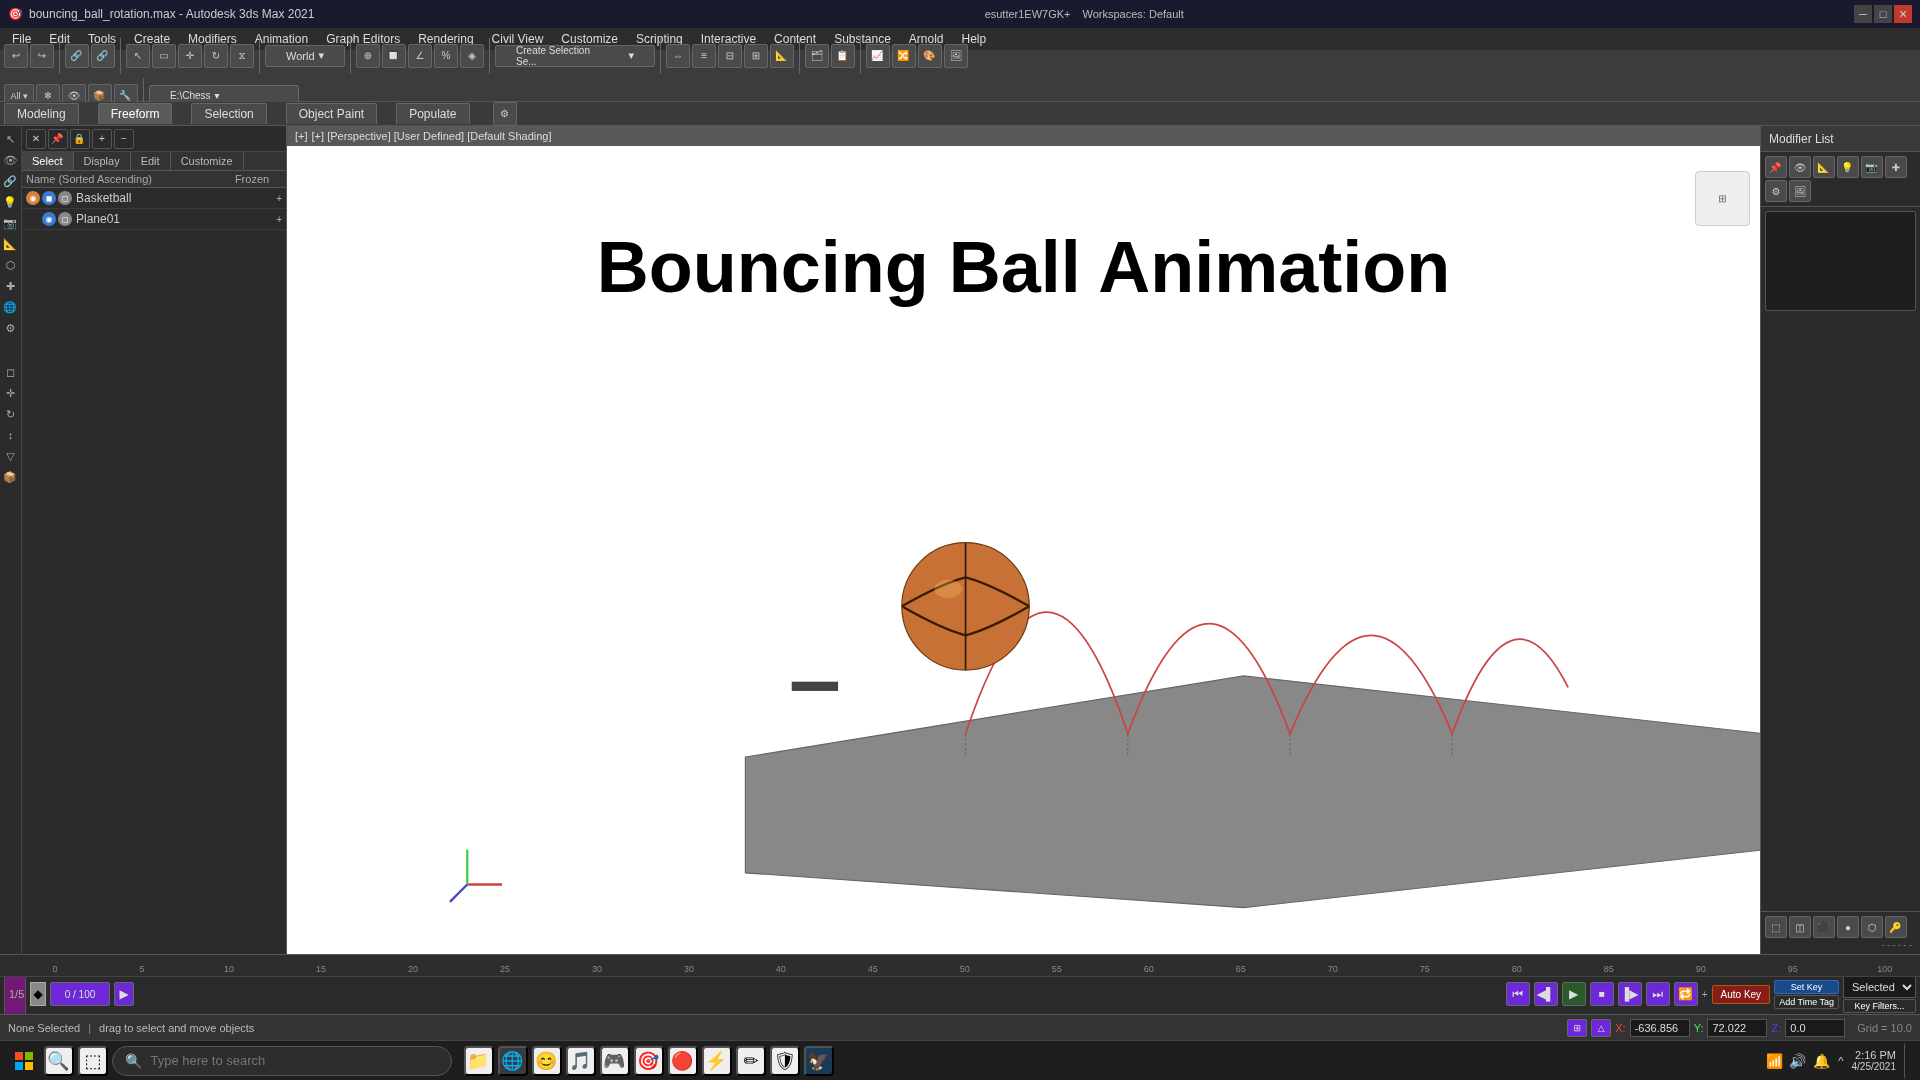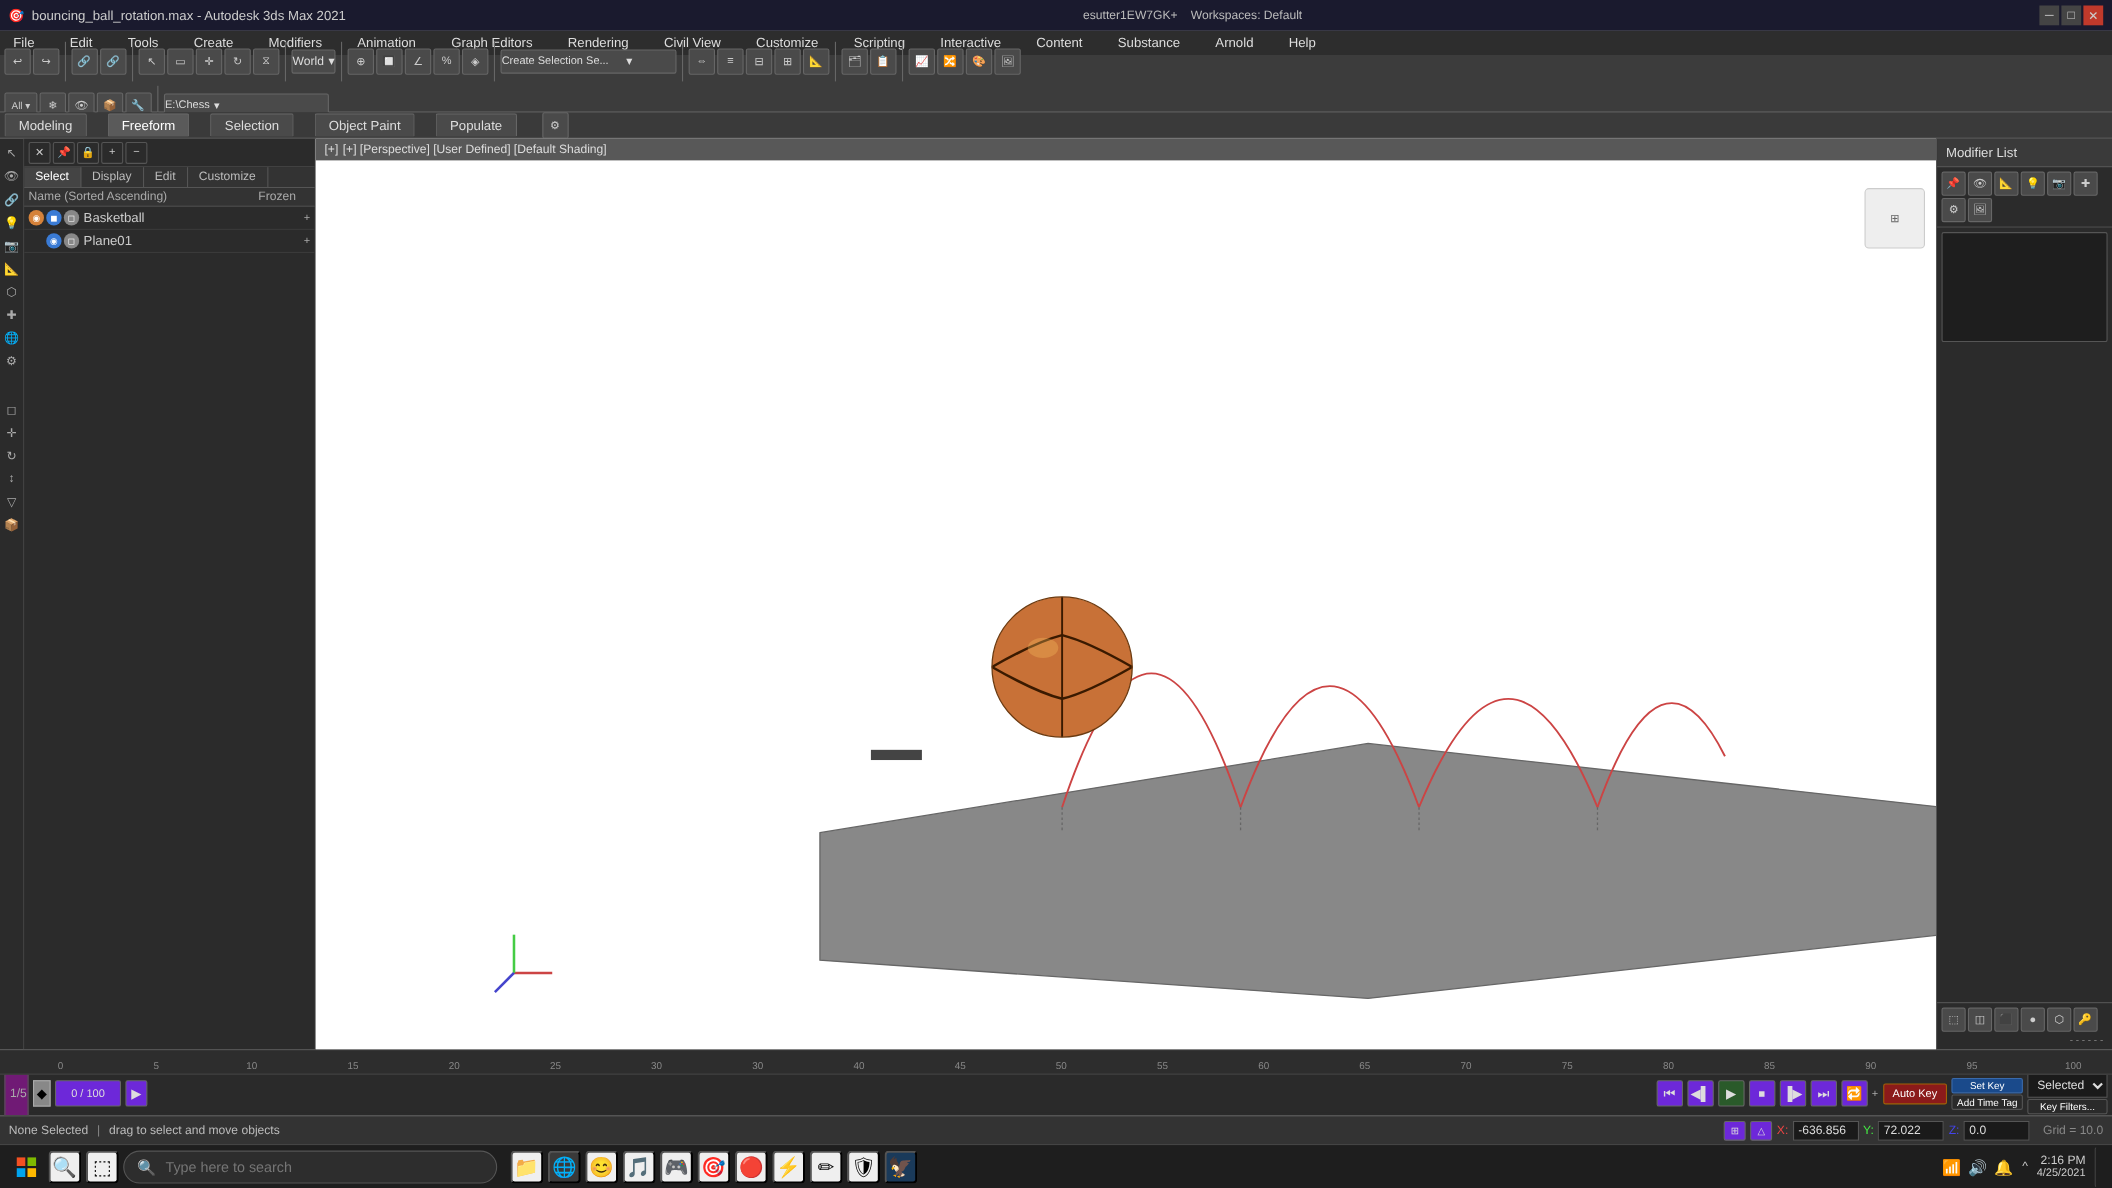--- a/index.html
+++ b/index.html
@@ -37,21 +37,21 @@
     }
     #title-bar .win-btn.close { background: #c0392b; }
 
     
     #menu-bar {
       height: 22px;
       background: #2d2d2d;
       display: flex;
       align-items: center;
       padding: 0 4px;
-      gap: 16px;
+      gap: 2px;
       color: #ddd;
       font-size: 12px;
     }
     .menu-item {
       padding: 2px 8px;
       cursor: pointer;
       border-radius: 2px;
     }
 
     
@@ -74,21 +74,21 @@
       display: flex; align-items: center; justify-content: center;
       border-radius: 2px;
     }
     .toolbar-separator { width: 1px; height: 36px; background: #666; margin: 0 3px; }
     .toolbar-dropdown {
       height: 22px;
       background: #4a4a4a;
       border: 1px solid #666;
       color: #ddd;
       font-size: 11px;
-      padding: 0 0;
+      padding: 0 20px;
       cursor: pointer;
       display: flex; align-items: center; gap: 4px;
       border-radius: 2px;
     }
     .toolbar-row { display: flex; align-items: center; gap: 2px; flex-wrap: nowrap; }
     .toolbar-stack { display: flex; flex-direction: column; gap: 2px; }
 
     
     #tab-bar {
       height: 24px;
@@ -653,20 +653,21 @@
     </div>
 
     <div id="viewport">
       <div id="viewport-header">
         <span>[+]</span>
         <span>[+] [Perspective] [User Defined] [Default Shading]</span>
       </div>
 
       <div id="viewport-content">
 
+        <div id="viewport-title">Bouncing Ball Animation</div>
 
         <svg id="ball-scene" viewBox="0 0 1020 680" xmlns="http://www.w3.org/2000/svg" style="position:absolute;top:20px;left:0;right:0;bottom:0;width:100%;height:calc(100% - 20px);">
 
           <polygon points="270,510 700,440 1150,490 1150,590 700,640 270,610" fill="#888" stroke="#666" stroke-width="1"></polygon>
 
           <path d="M460,490 Q530,280 600,490" fill="none" stroke="#cc4444" stroke-width="1.5"></path>
 
           <path d="M600,490 Q670,300 740,490" fill="none" stroke="#cc4444" stroke-width="1.5"></path>
 
           <path d="M740,490 Q810,320 880,490" fill="none" stroke="#cc4444" stroke-width="1.5"></path>

